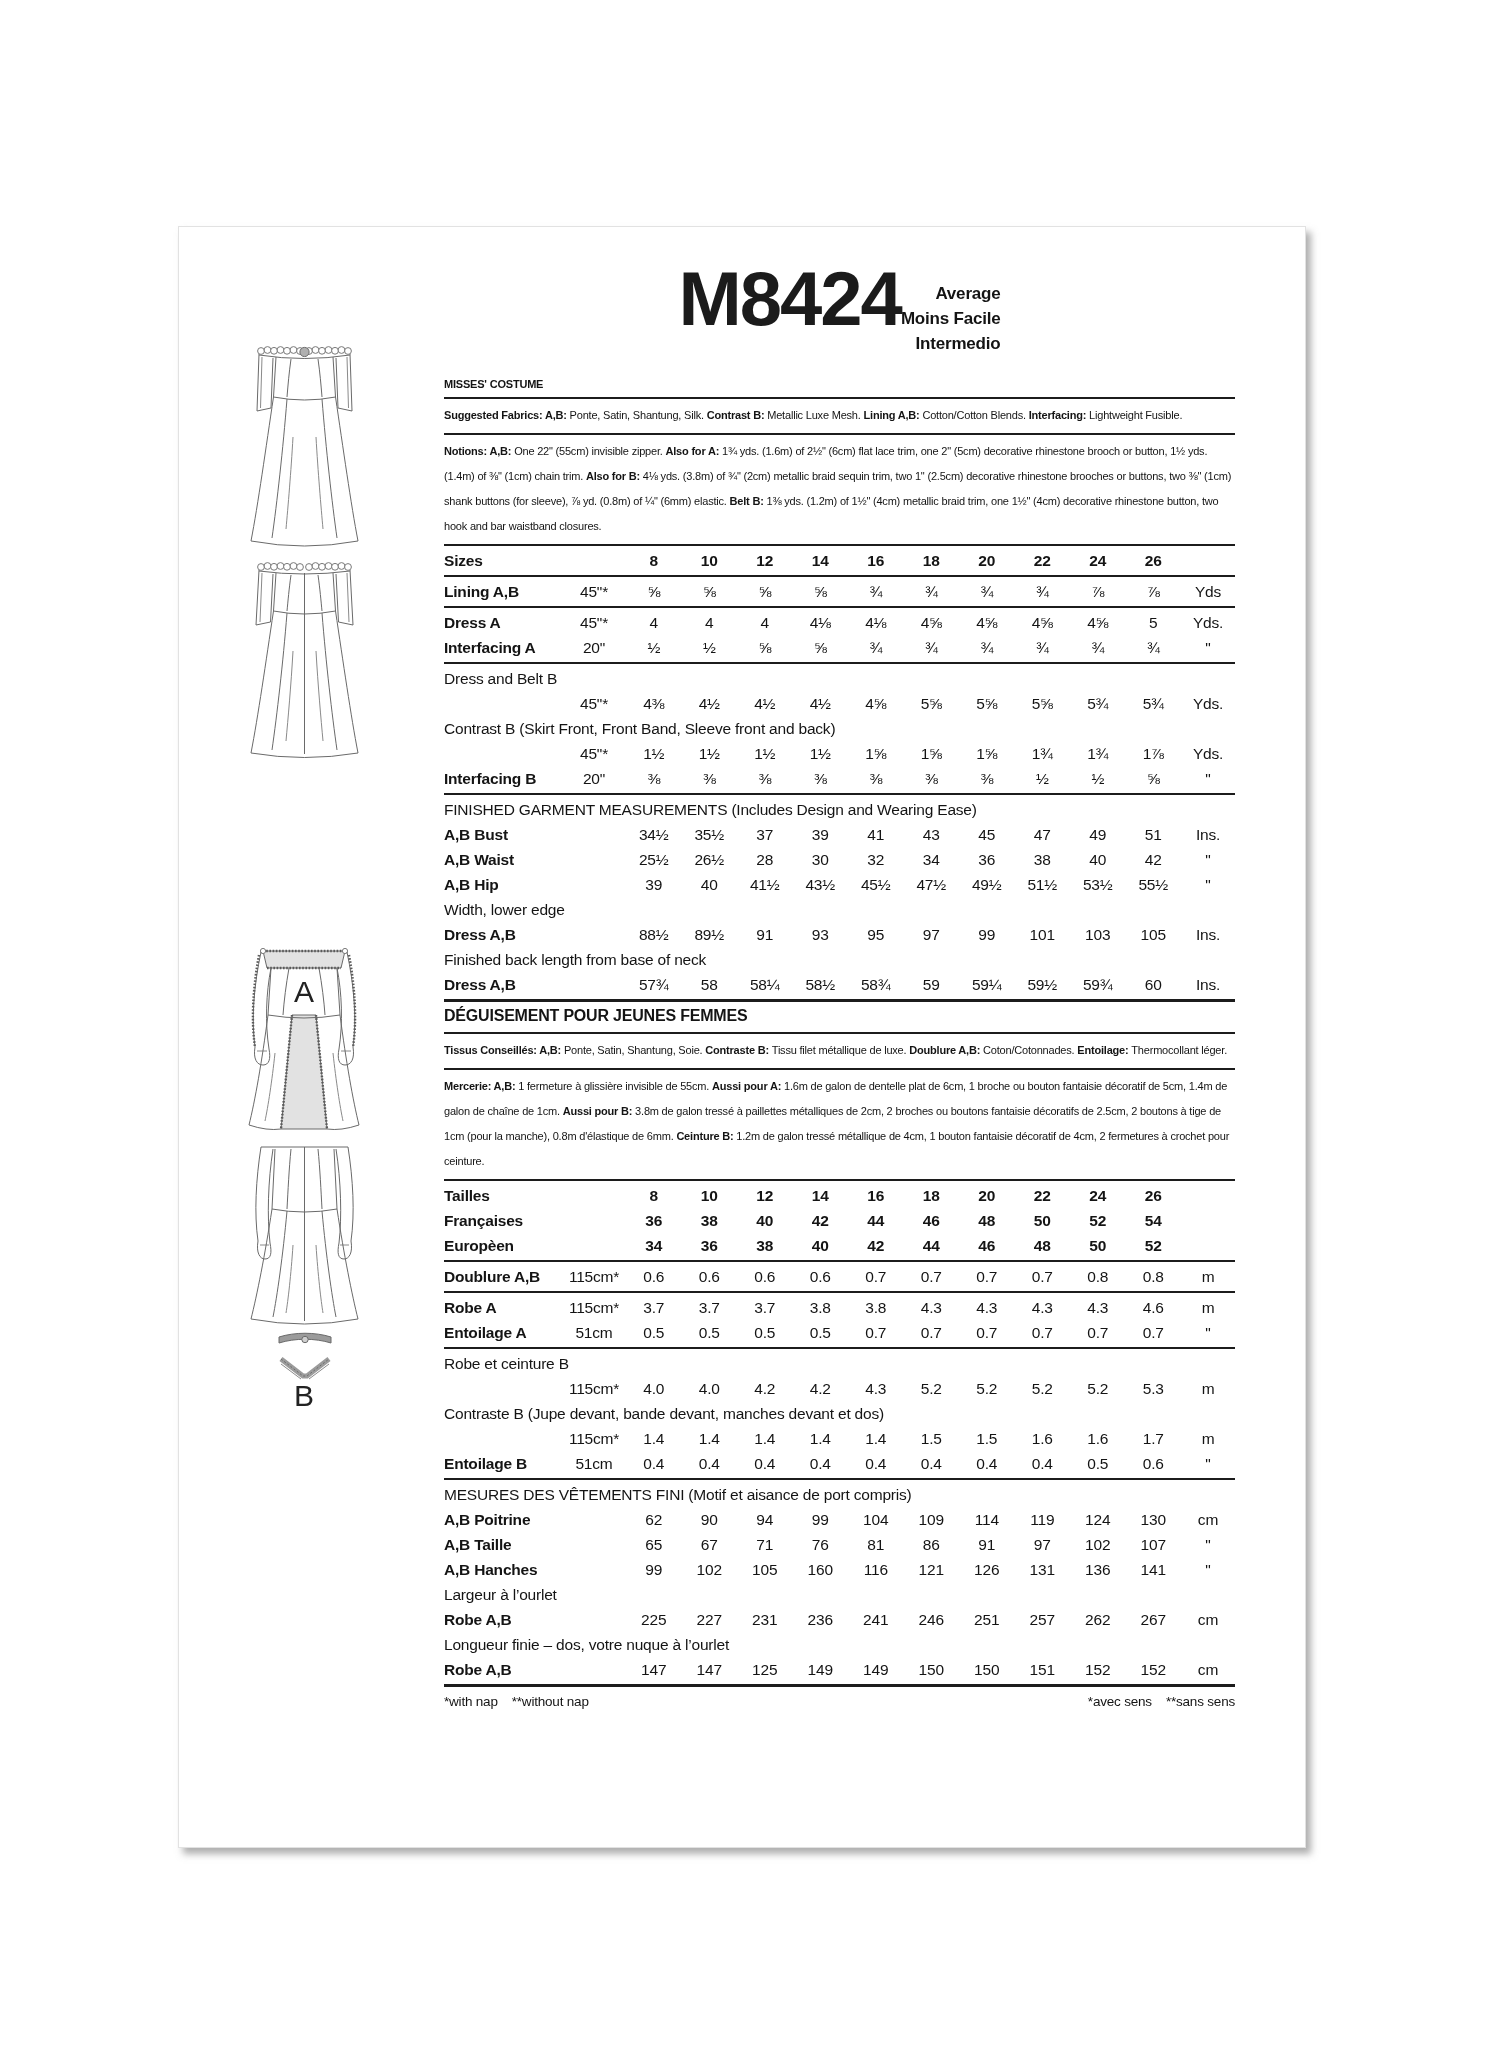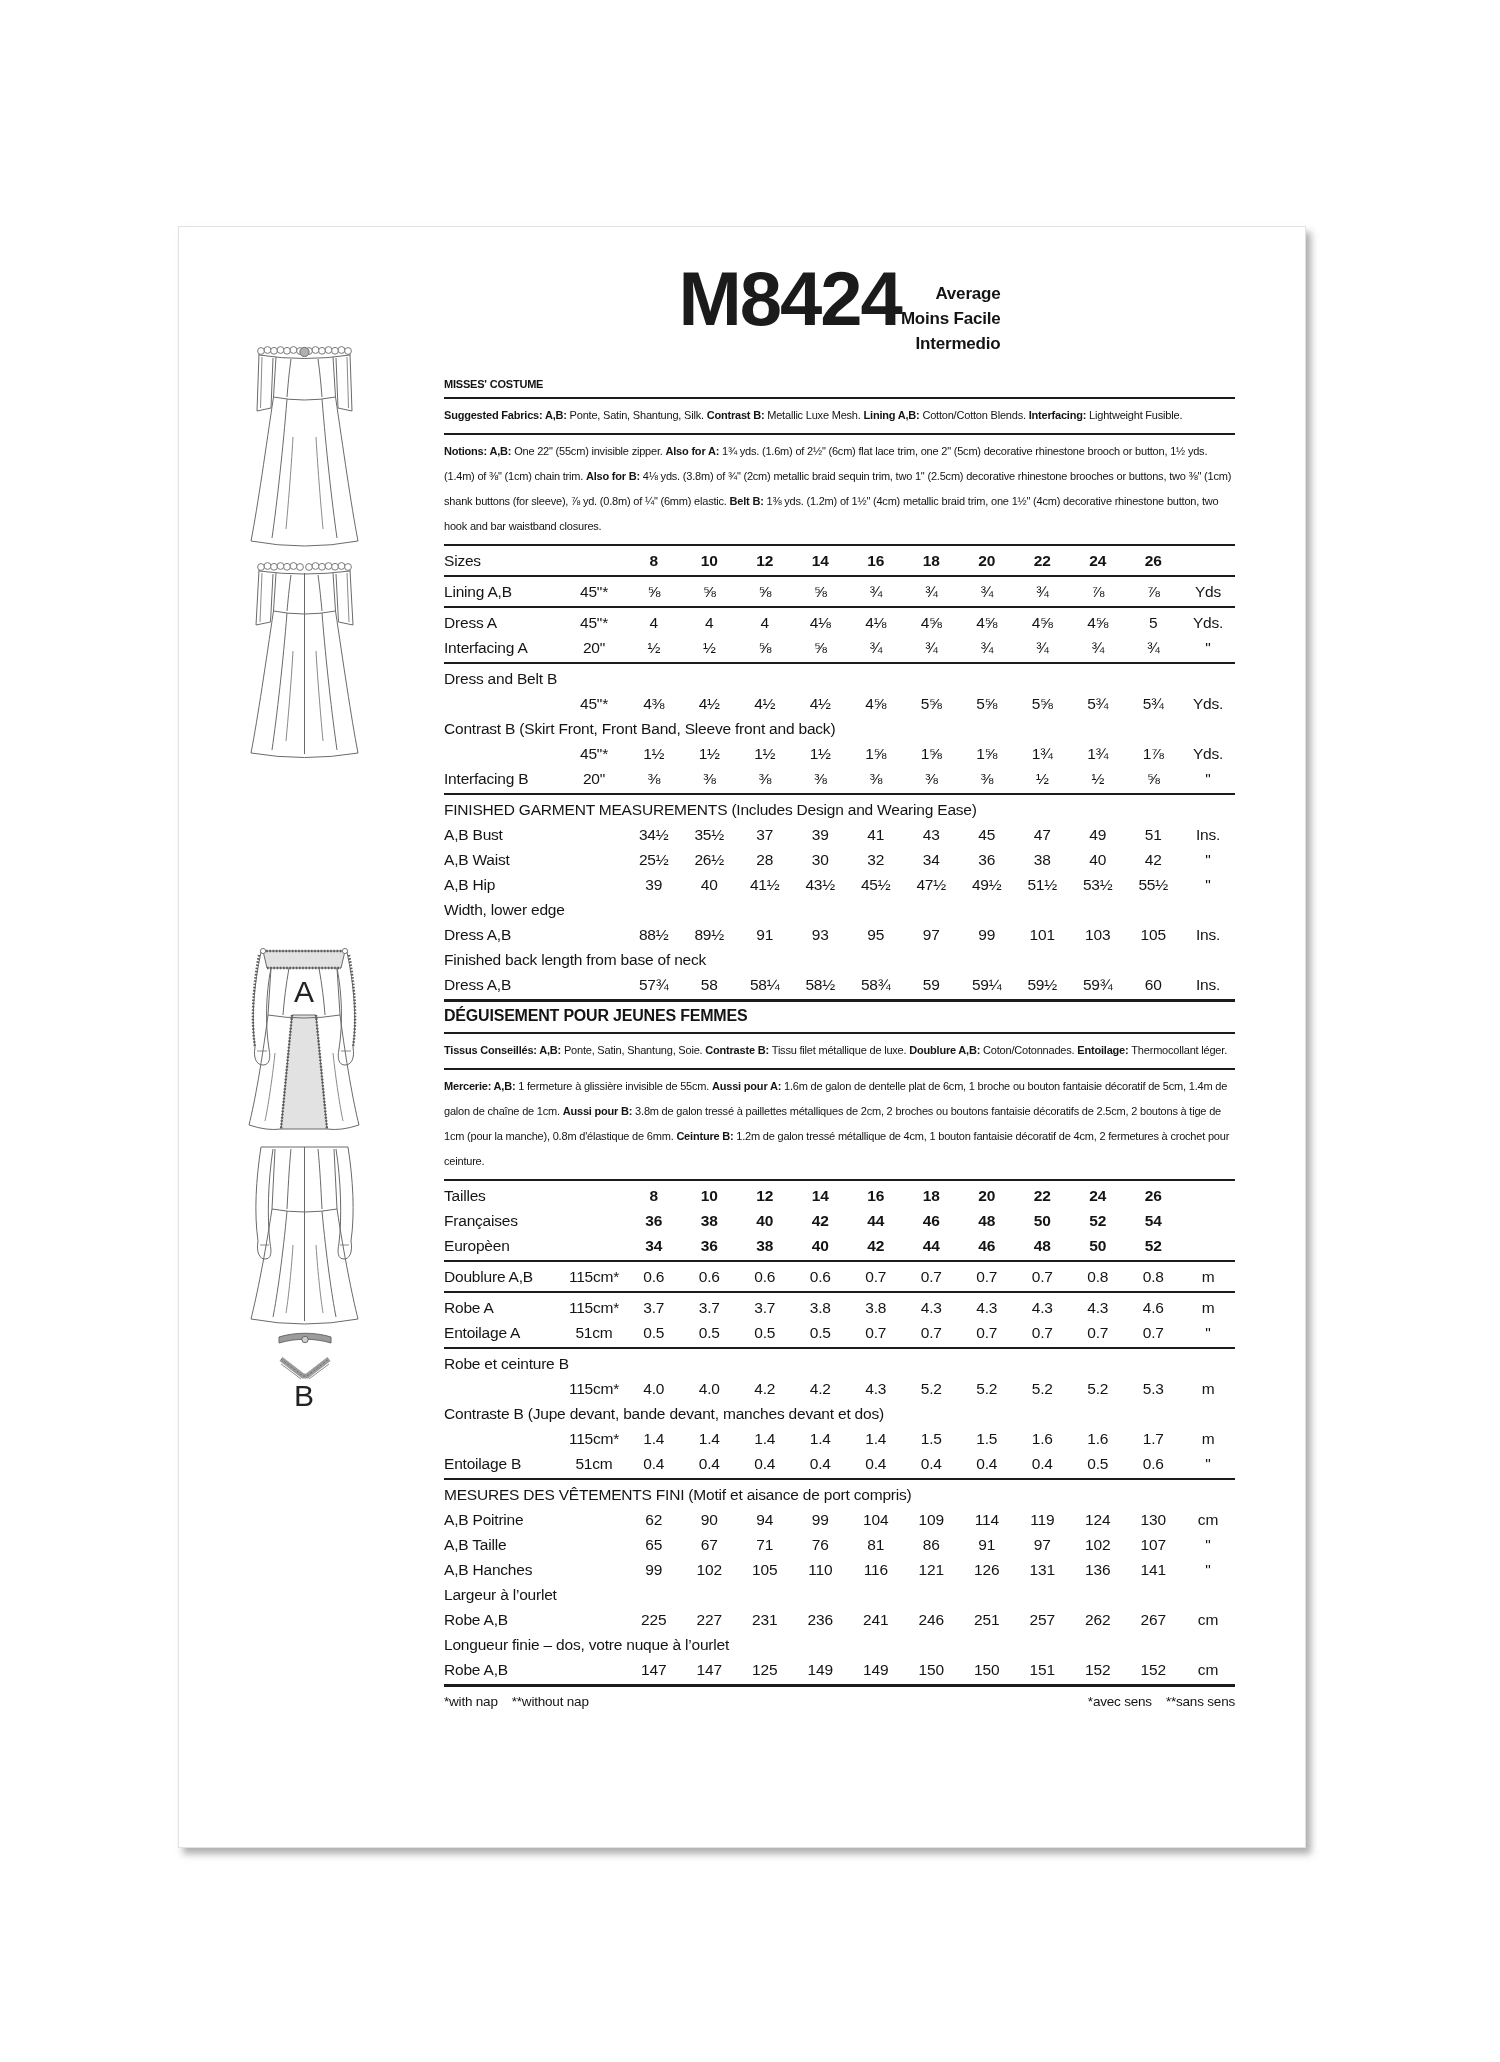--- a/index.html
+++ b/index.html
@@ -18,21 +18,21 @@
   .difficulty{text-align:right;font-weight:700;font-size:17px;line-height:25px;margin-top:14px;letter-spacing:-0.2px;}
   .category{font-weight:700;font-size:11px;margin-top:22px;padding-bottom:5px;letter-spacing:-0.2px;}
   .rule{border-top:2.5px solid #1c1c1c;margin:2px 0;}
   p.spec{font-size:11px;line-height:25px;margin:4px 0 5px;letter-spacing:-0.2px;}
   p.spec .b{font-weight:700;}
   .fr-title{font-weight:700;font-size:16px;margin-top:5px;padding-bottom:5px;letter-spacing:-0.2px;}
   
   .t-row{display:grid;grid-template-columns:118px 64px repeat(10,1fr) 54px;height:25px;
          align-items:center;font-size:15.5px;letter-spacing:-0.2px;}
   .t-row.bold .t-val,.t-row.bold .t-unit,.t-row.bold .t-width{font-weight:700;}
-  .t-label{font-weight:400;white-space:nowrap;}
+  .t-label{font-weight:700;white-space:nowrap;}
   .t-width{text-align:center;white-space:nowrap;}
   .t-val{text-align:center;}
   .t-unit{text-align:center;}
   .t-section{font-weight:400;font-size:15.5px;height:25px;display:flex;align-items:center;
              letter-spacing:-0.2px;white-space:nowrap;}
   .t-rule{border-top:2.5px solid #1c1c1c;margin:2px 0;}
   .t-rule.thick{border-top-width:3.5px;}
   .footnotes{display:flex;justify-content:space-between;font-size:13.5px;margin-top:7px;letter-spacing:-0.2px;}
   .footnotes .fgroup{display:flex;gap:14px;}
   
@@ -581,21 +581,21 @@
           <div class="t-val">102</div>
           <div class="t-val">107</div>
           <div class="t-unit">"</div>
         </div>
         <div class="t-row">
           <div class="t-label">A,B Hanches</div>
           <div class="t-width"></div>
           <div class="t-val">99</div>
           <div class="t-val">102</div>
           <div class="t-val">105</div>
-          <div class="t-val">110</div>
+          <div class="t-val">160</div>
           <div class="t-val">116</div>
           <div class="t-val">121</div>
           <div class="t-val">126</div>
           <div class="t-val">131</div>
           <div class="t-val">136</div>
           <div class="t-val">141</div>
           <div class="t-unit">"</div>
         </div>
         <div class="t-section">Largeur à l’ourlet</div>
         <div class="t-row">

